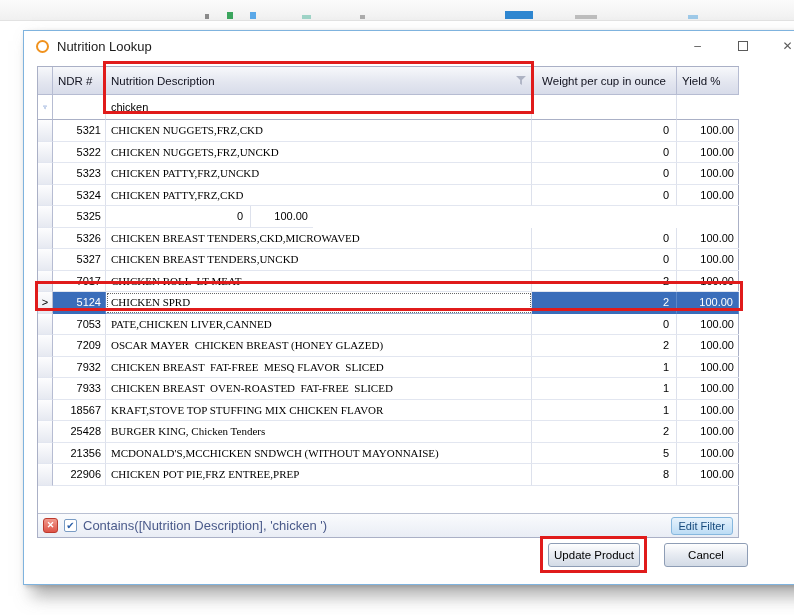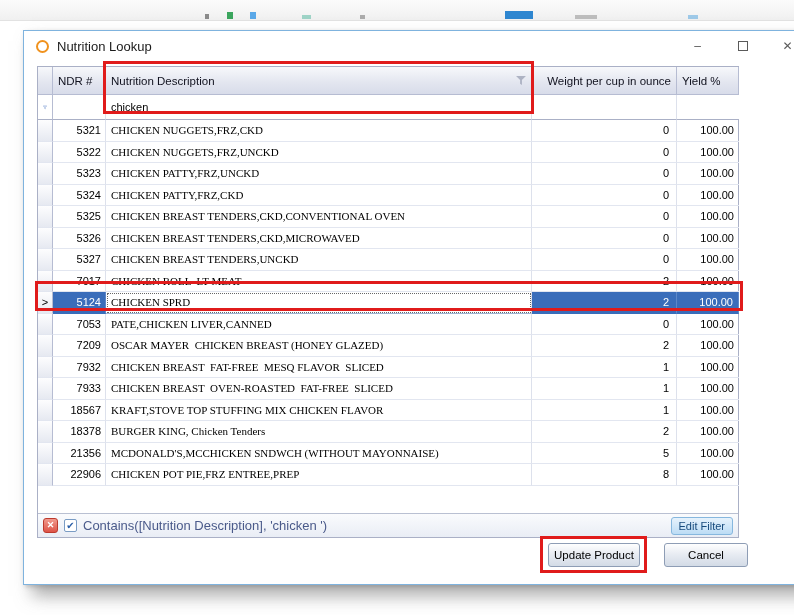--- a/index.html
+++ b/index.html
@@ -123,21 +123,21 @@
 
     <div class="g-row g-header">
       <div class="cell ind"></div>
       <div class="cell c-ndr" style="justify-content:flex-start;"><span>NDR #</span></div>
       <div class="cell c-desc">
         <span>Nutrition Description</span>
         <svg class="funnel-h" width="10" height="9" viewBox="0 0 11 10">
             <path d="M0 0 H11 L6.5 4.5 V10 L4.5 8.5 V4.5 Z" fill="#9aa0b4"></path>
           </svg>
       </div>
-      <div class="cell c-wt" style="justify-content:flex-end;"><span>Weight per cup in ounce</span></div>
+      <div class="cell c-wt" style="justify-content:center;"><span>Weight per cup in ounce</span></div>
       <div class="cell c-yld" style="justify-content:flex-start;"><span>Yield %</span></div>
     </div>
 
     <div class="g-row g-filter">
       <div class="cell ind">
         <svg width="10" height="9" viewBox="0 0 11 10">
             <path d="M0.5 0.5 H10.5 L6.3 4.7 V9 L4.7 7.8 V4.7 Z" fill="#eaf1fb" stroke="#5b7fc4" stroke-width="1"></path>
           </svg>
       </div>
       <div class="cell c-ndr"></div>
@@ -171,21 +171,20 @@
         <div class="g-row data-row">
     <div class="cell ind"></div>
     <div class="cell c-ndr">5324</div>
     <div class="cell c-desc">CHICKEN PATTY,FRZ,CKD</div>
     <div class="cell c-wt">0</div>
     <div class="cell c-yld">100.00</div>
   </div>
         <div class="g-row data-row">
     <div class="cell ind"></div>
     <div class="cell c-ndr">5325</div>
-    <div class="cell c-desc">CHICKEN BREAST TENDERS,CKD,CONVENTIONAL OVEN</div>
     <div class="cell c-wt">0</div>
     <div class="cell c-yld">100.00</div>
   </div>
         <div class="g-row data-row">
     <div class="cell ind"></div>
     <div class="cell c-ndr">5326</div>
     <div class="cell c-desc">CHICKEN BREAST TENDERS,CKD,MICROWAVED</div>
     <div class="cell c-wt">0</div>
     <div class="cell c-yld">100.00</div>
   </div>
@@ -240,21 +239,21 @@
   </div>
         <div class="g-row data-row">
     <div class="cell ind"></div>
     <div class="cell c-ndr">18567</div>
     <div class="cell c-desc">KRAFT,STOVE TOP STUFFING MIX CHICKEN FLAVOR</div>
     <div class="cell c-wt">1</div>
     <div class="cell c-yld">100.00</div>
   </div>
         <div class="g-row data-row">
     <div class="cell ind"></div>
-    <div class="cell c-ndr">18378</div>
+    <div class="cell c-ndr">25428</div>
     <div class="cell c-desc">BURGER KING, Chicken Tenders</div>
     <div class="cell c-wt">2</div>
     <div class="cell c-yld">100.00</div>
   </div>
         <div class="g-row data-row">
     <div class="cell ind"></div>
     <div class="cell c-ndr">21356</div>
     <div class="cell c-desc">MCDONALD'S,MCCHICKEN SNDWCH (WITHOUT MAYONNAISE)</div>
     <div class="cell c-wt">5</div>
     <div class="cell c-yld">100.00</div>

